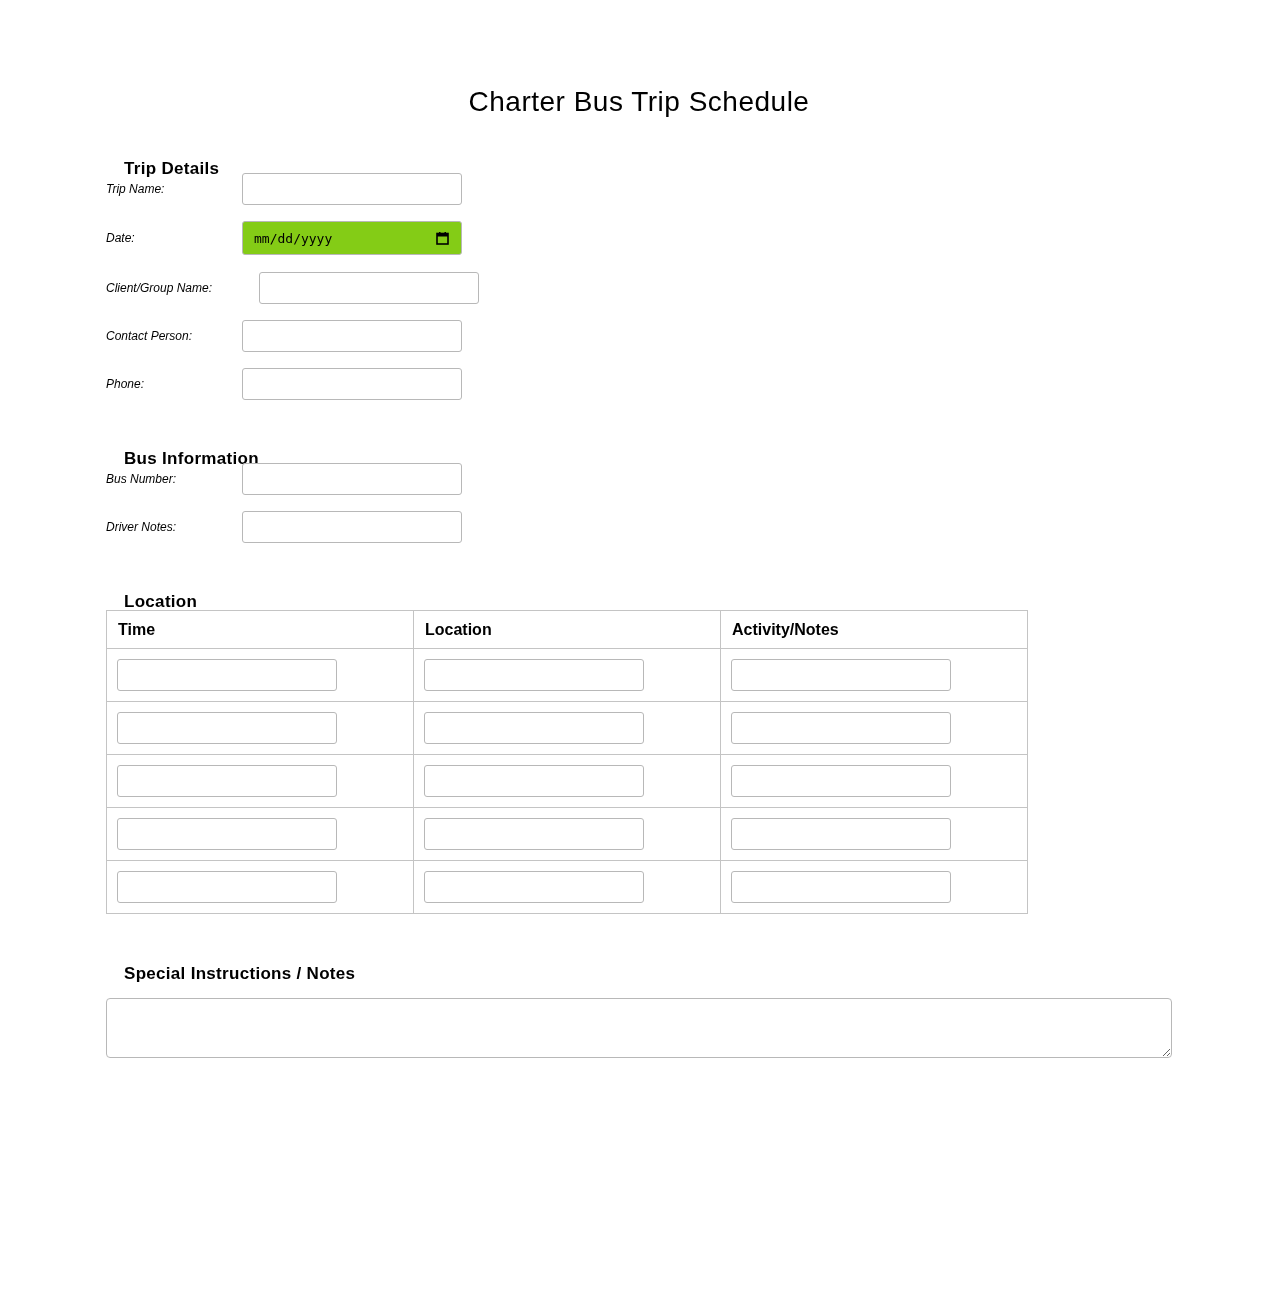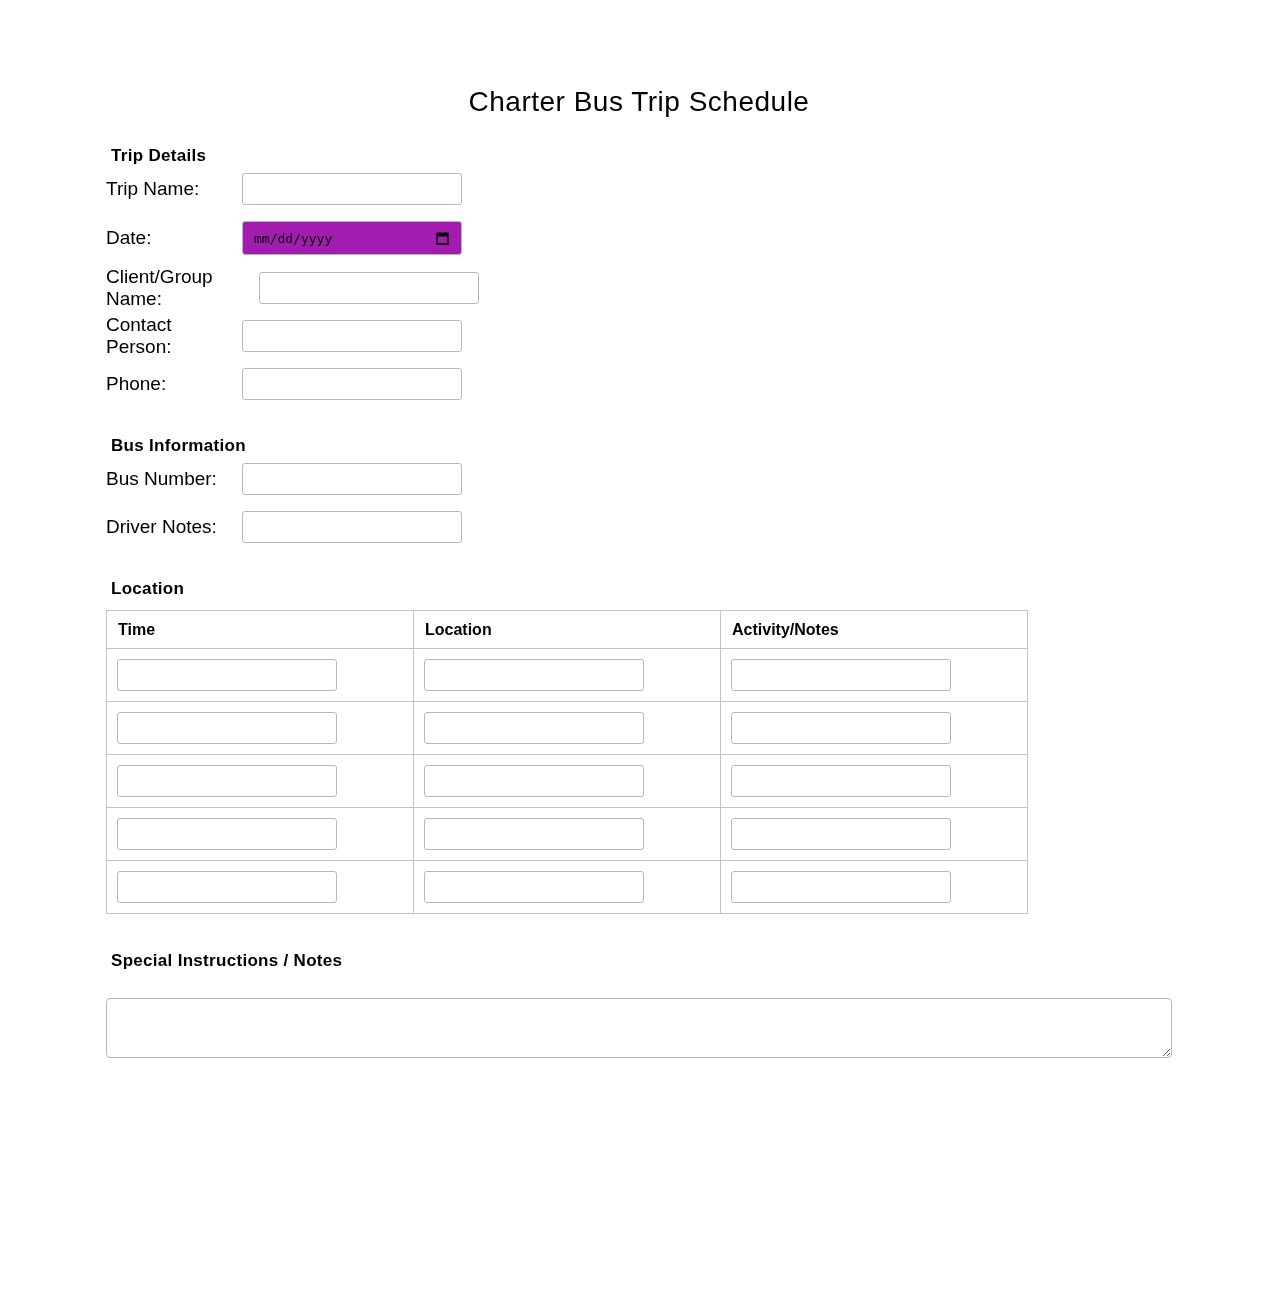--- a/index.html
+++ b/index.html
@@ -9,34 +9,34 @@
       color: #000;
       position: relative;
     }
     .page { position: absolute; left: 106px; top: 0; width: 1066px; }
     h1 {
       margin: 0; position: absolute; top: 82px; left: 0; width: 1066px;
       text-align: center; font-size: 28px; font-weight: normal; letter-spacing: 0.5px;
       line-height: 40px;
     }
     h2 {
-      margin: 4px; position: absolute; left: 1px; font-size: 17px; font-weight: bold;
+      margin: 17px; position: absolute; left: 1px; font-size: 17px; font-weight: bold;
       letter-spacing: 0.3px; line-height: 20px;
     }
     .row { position: absolute; left: 0; height: 32px; display: flex; align-items: center; }
-    .row label { font-size: 19px; display: inline-block; }
+    .row label { font-size: 12px; display: inline-block; font-style: italic; }
     .lbl-w { width: 136px; }
     .txt {
       width: 220px; height: 32px; box-sizing: border-box;
       border: 1px solid #b8b8b8; border-radius: 3px; background: #fff;
       font-family: "Liberation Sans", sans-serif; font-size: 14px; padding: 2px 8px; outline: none;
     }
     .date-box {
       width: 220px; height: 34px; box-sizing: border-box;
-      border: 1px solid #b8b8b8; border-radius: 3px; background: #a21caf;
+      border: 1px solid #b8b8b8; border-radius: 3px; background: #84cc16;
       display: flex; align-items: center; justify-content: space-between; padding: 0 12px 0 11px;
       font-family: "DejaVu Sans Mono", monospace; font-size: 13px; color: #000;
     }
     .cal-icon { width: 13px; height: 13px; display: inline-block; }
     table {
       position: absolute; left: 0; top: 610px; width: 922px;
       border-collapse: collapse; table-layout: fixed;
     }
     th, td { border: 1px solid #c4c4c4; text-align: left; }
     th { height: 38px; padding: 0 11px; font-size: 16px; font-weight: bold; box-sizing: border-box; }

